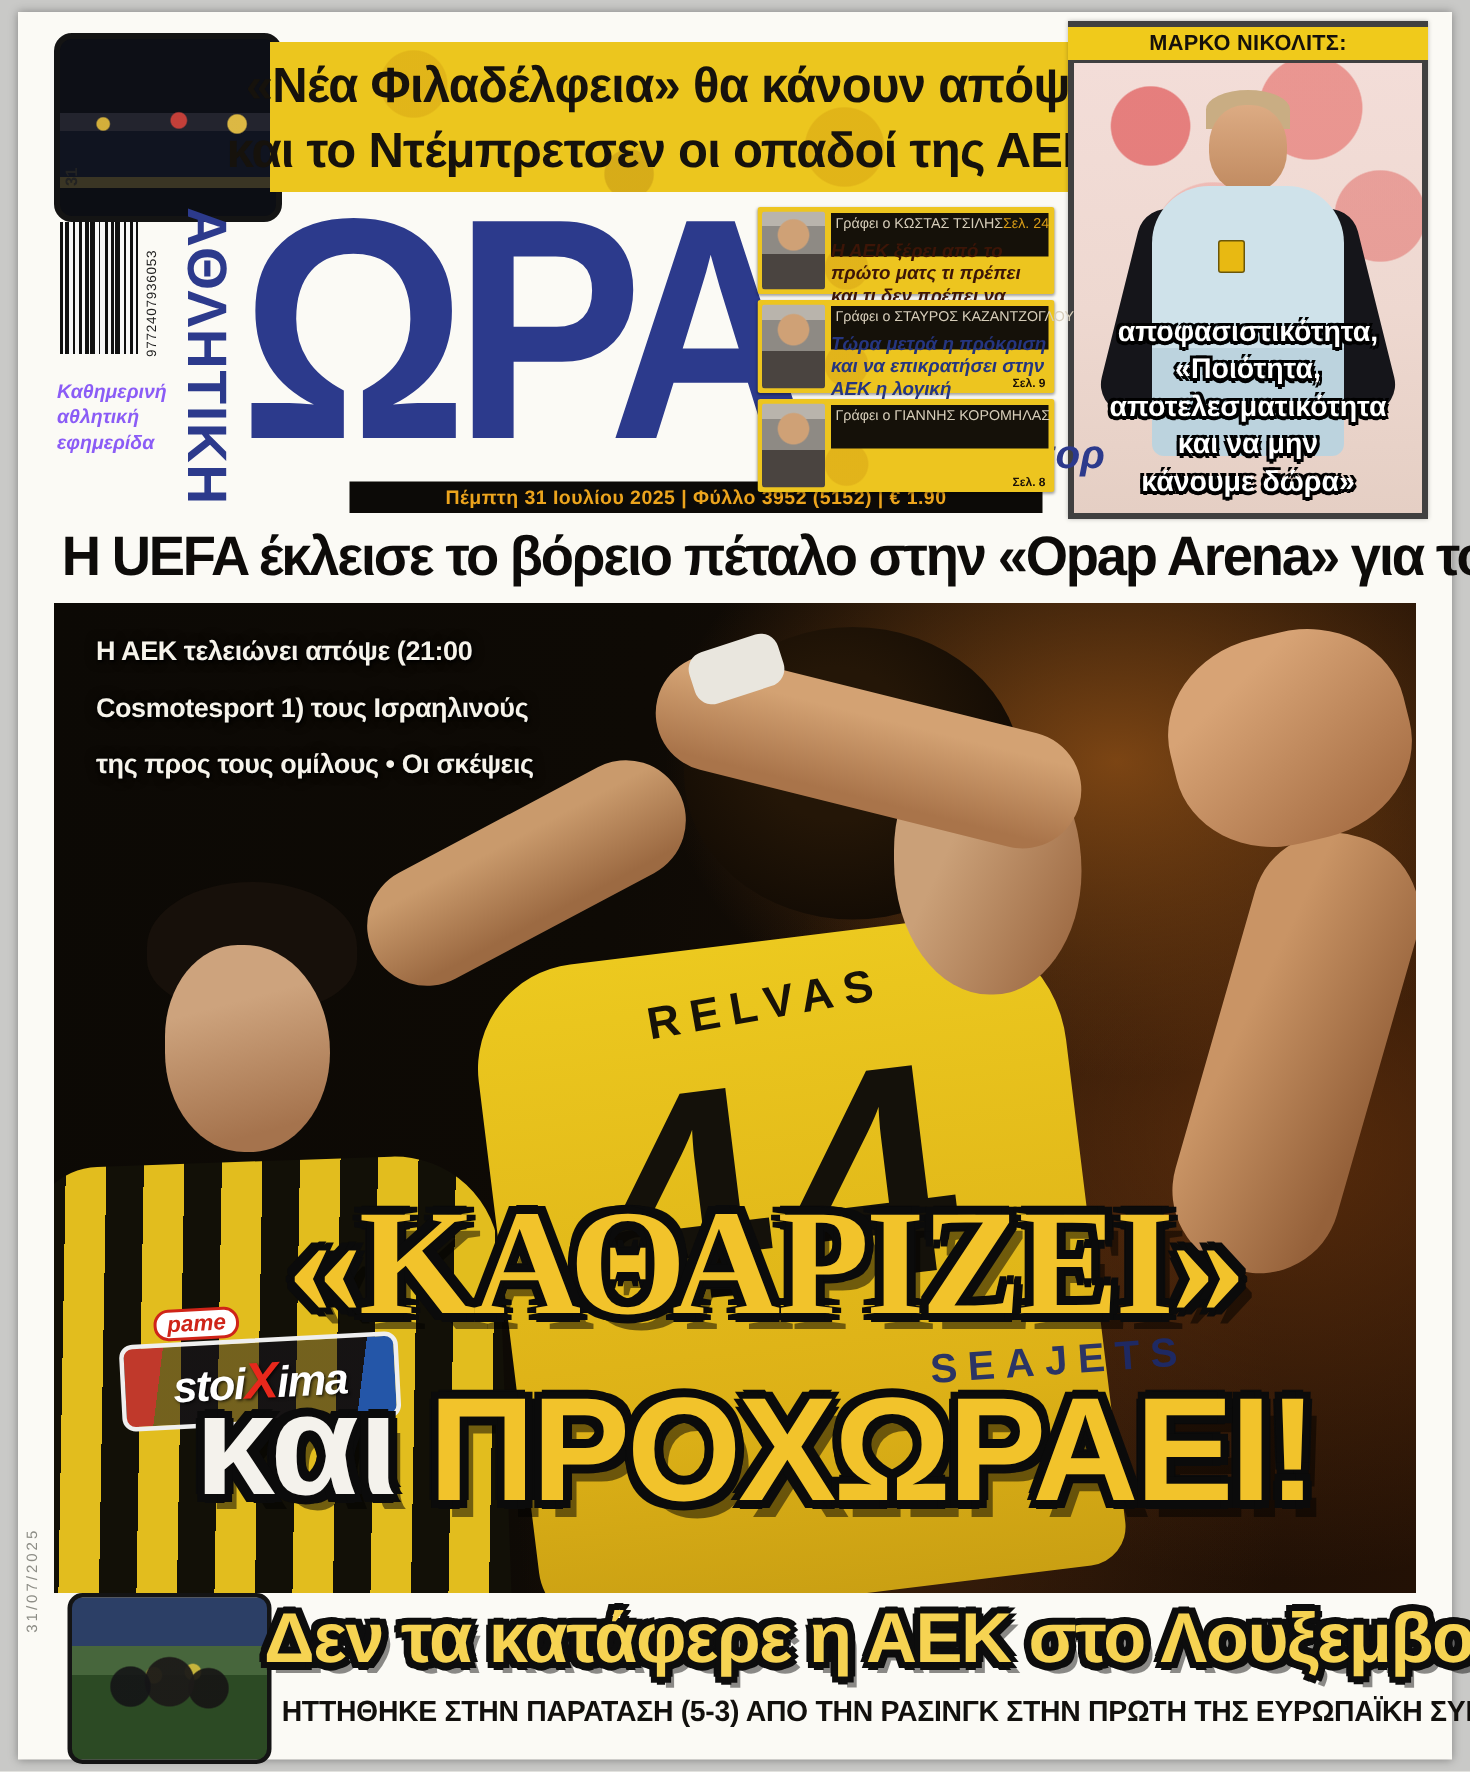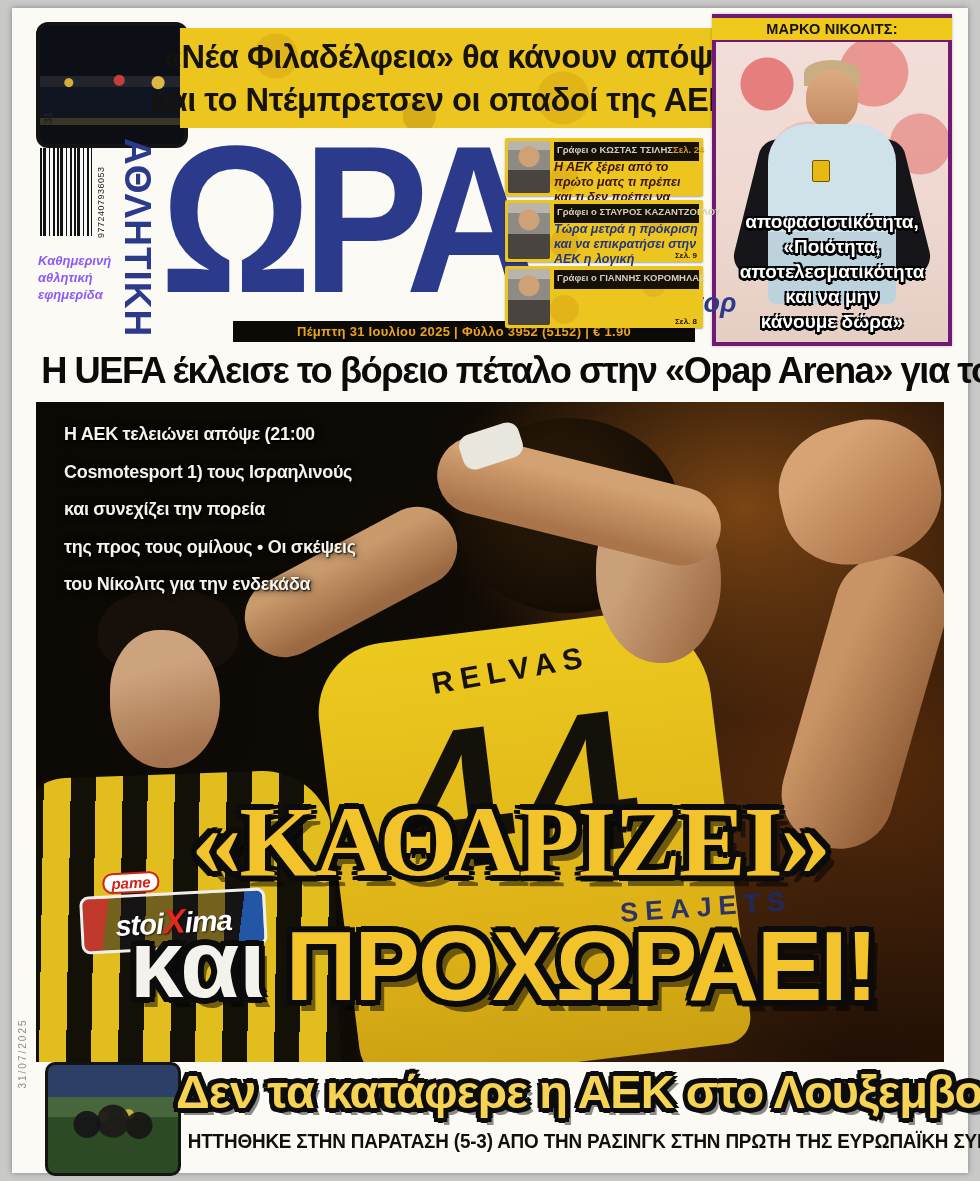--- a/index.html
+++ b/index.html
@@ -20,21 +20,21 @@
     background:
       radial-gradient(circle at 18% 28%,rgba(205,150,15,.35) 0 22px,transparent 23px),
       radial-gradient(circle at 72% 70%,rgba(200,140,10,.3) 0 26px,transparent 27px),
       radial-gradient(circle at 45% 88%,rgba(160,105,10,.28) 0 16px,transparent 17px),
       #ecc61e;
     display:flex;flex-direction:column;justify-content:center;align-items:center;}
   .tb-line{font-size:33px;font-weight:800;color:#16120c;line-height:43px;letter-spacing:-.5px;
     transform:scaleX(.99);white-space:nowrap;}
 
   
-  .right-col{left:700px;top:6px;width:240px;height:332px;background:#701a75;box-shadow:0 0 3px rgba(0,0,0,.25);}
+  .right-col{left:700px;top:6px;width:240px;height:332px;background:#404040;box-shadow:0 0 3px rgba(0,0,0,.25);}
   .kicker{position:absolute;left:0;top:4px;right:0;height:22px;background:#f0ca1b;color:#15110b;
     font-size:14.5px;font-weight:800;text-align:center;line-height:22px;letter-spacing:.2px;}
   .coach-photo{position:absolute;left:4px;top:28px;right:4px;bottom:4px;overflow:hidden;
     background:
       radial-gradient(circle at 22% 14%,rgba(225,95,95,.75) 0 26px,transparent 27px),
       radial-gradient(circle at 68% 10%,rgba(230,120,115,.7) 0 34px,transparent 35px),
       radial-gradient(circle at 88% 34%,rgba(225,110,105,.55) 0 30px,transparent 31px),
       radial-gradient(circle at 40% 40%,rgba(235,150,145,.45) 0 40px,transparent 41px),
       linear-gradient(180deg,#f3ddd8 0%,#eed8d0 55%,#e5cfc4 100%);}
   .coach-hair{position:absolute;left:88px;top:18px;width:56px;height:26px;border-radius:50% 50% 0 0;background:#c9ad83;}
@@ -67,22 +67,22 @@
   
   .teaser{left:493px;width:198px;background:
       radial-gradient(circle at 30% 70%,rgba(200,140,15,.3) 0 14px,transparent 15px),
       radial-gradient(circle at 75% 30%,rgba(205,150,20,.28) 0 12px,transparent 13px),
       #edc51f;
     box-shadow:0 1px 2px rgba(0,0,0,.35);border-radius:2px;}
   .t1{top:130px;height:58px;} .t2{top:192px;height:62px;} .t3{top:258px;height:62px;}
   .t-photo{position:absolute;left:3px;top:3px;bottom:3px;width:42px;border-radius:2px;
     background:radial-gradient(circle at 50% 30%,#cfa176 0 10px,transparent 11px),
                linear-gradient(180deg,#b9b4ac 0 18%,#8e8a84 18% 55%,#4a4440 55%);}
-  .t-head{position:absolute;left:49px;top:4px;right:4px;height:19px;background:#151109;color:#d6cdb9;
-    font-size:9.5px;font-weight:700;line-height:15px;padding:0 3px;white-space:nowrap;display:flex;justify-content:space-between;}
+  .t-head{position:absolute;left:49px;top:4px;right:4px;height:29px;background:#151109;color:#d6cdb9;
+    font-size:9.5px;font-weight:400;line-height:15px;padding:0 3px;white-space:nowrap;display:flex;justify-content:space-between;}
   .t-head .t-ref{color:#d89c16;}
   .t-body{position:absolute;left:49px;top:22px;right:4px;font-size:12.5px;line-height:15px;font-weight:800;font-style:italic;}
   .t1 .t-body{color:#3c1507;} .t2 .t-body,.t3 .t-body{color:#25357f;}
   .t-ref-b{position:absolute;right:6px;bottom:2px;font-size:8px;font-weight:800;color:#1a1007;}
 
   
   .subheadline{left:20px;top:342px;width:916px;text-align:center;font-size:37px;font-weight:800;
     color:#0d0b09;letter-spacing:-1.5px;transform:scaleX(.98);white-space:nowrap;}
 
   
@@ -240,23 +240,21 @@
     </div>
     <div class="abs duo-hair"></div>
     <div class="abs duo-face"></div>
     <div class="abs hug-arm"></div>
     <div class="abs wristband"></div>
     <div class="abs seajets">SEAJETS</div>
 
     <div class="abs lede">
       <div>Η ΑΕΚ τελειώνει απόψε (21:00</div>
       <div>Cosmotesport 1) τους Ισραηλινούς</div>
-      <div>και συνεχίζει την πορεία</div>
       <div>της προς τους ομίλους • Οι σκέψεις</div>
-      <div>του Νίκολιτς για την ενδεκάδα</div>
     </div>
 
     <div class="abs sponsor">
       <div class="sponsor-box">
         <span class="sponsor-main"><span>stoi</span><span class="x">X</span><span>ima</span></span>
       </div>
       <div class="sponsor-pame">pame</div>
     </div>
 
     <div class="abs hl-row1">

